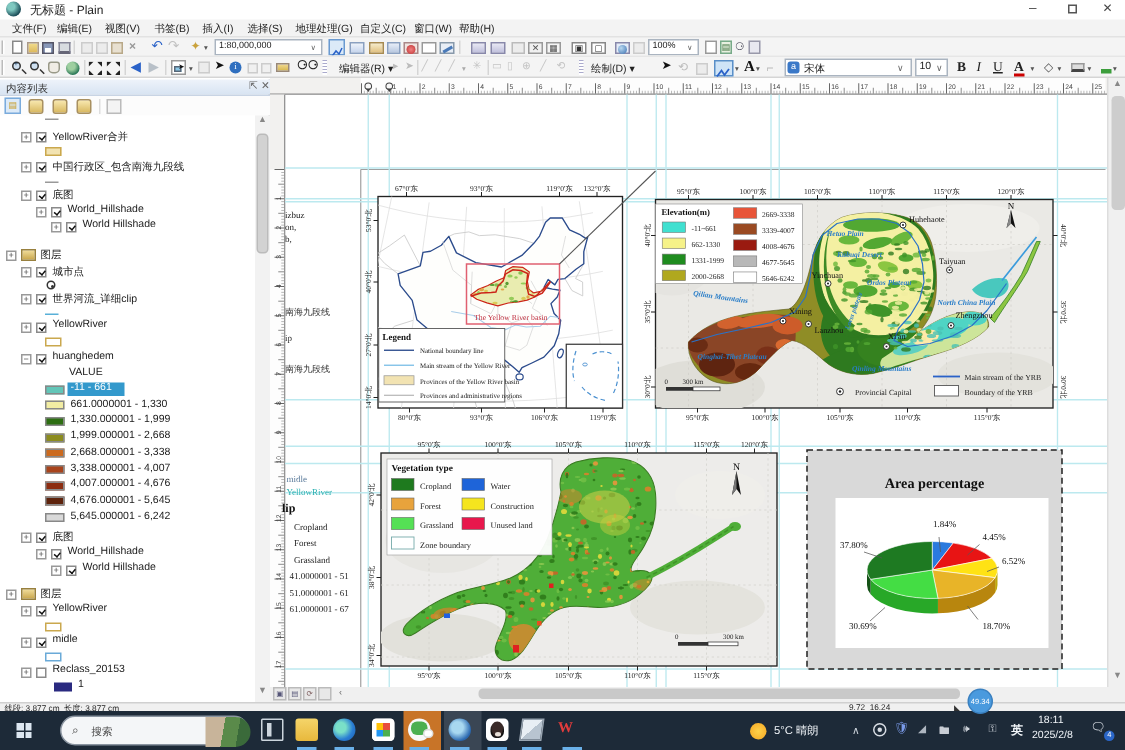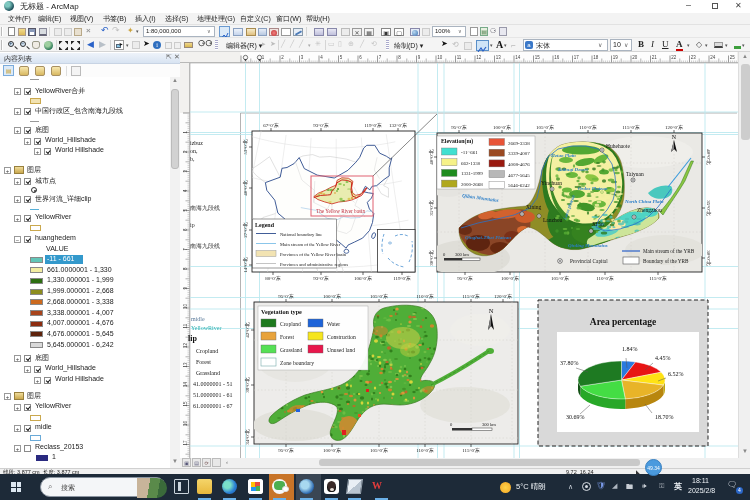--- a/index.html
+++ b/index.html
@@ -3,21 +3,21 @@
 <style>
 *{margin:0;padding:0;box-sizing:border-box}
 html,body{width:750px;height:500px;overflow:hidden;font-family:"Liberation Sans",sans-serif;background:#fff}
 .abs{position:absolute}
 .tx{position:absolute;white-space:nowrap}
 </style></head>
 <body>
 <div class="abs" style="left:0;top:0;width:750px;height:500px;background:#fff">
 <div class="abs" style="left:0;top:0;width:750px;height:13px;background:#ffffff">
 <div class="abs" style="left:4px;top:1px;width:10px;height:10px;border-radius:50%;background:radial-gradient(circle at 35% 35%, #7ec8c0 0 25%, #1d4f5a 70%)"></div>
-<div class="tx" style="left:20px;top:1px;font-size:8px;color:#222">无标题 - ArcMap</div>
+<div class="tx" style="left:20px;top:1px;font-size:8px;color:#222">无标题 - Plain</div>
 <div class="tx" style="left:686px;top:0px;font-size:9px;color:#444">–</div>
 <div class="abs" style="left:712px;top:3px;width:6px;height:6px;border:1px solid #555"></div>
 <div class="tx" style="left:735px;top:1px;font-size:8px;color:#444">✕</div>
 </div>
 <div class="abs" style="left:0;top:13px;width:750px;height:11px;background:#f3f3f3">
 <div class="tx" style="left:8px;top:1px;font-size:7px;color:#222">文件(F)</div>
 <div class="tx" style="left:38px;top:1px;font-size:7px;color:#222">编辑(E)</div>
 <div class="tx" style="left:70px;top:1px;font-size:7px;color:#222">视图(V)</div>
 <div class="tx" style="left:103px;top:1px;font-size:7px;color:#222">书签(B)</div>
 <div class="tx" style="left:135px;top:1px;font-size:7px;color:#222">插入(I)</div>

